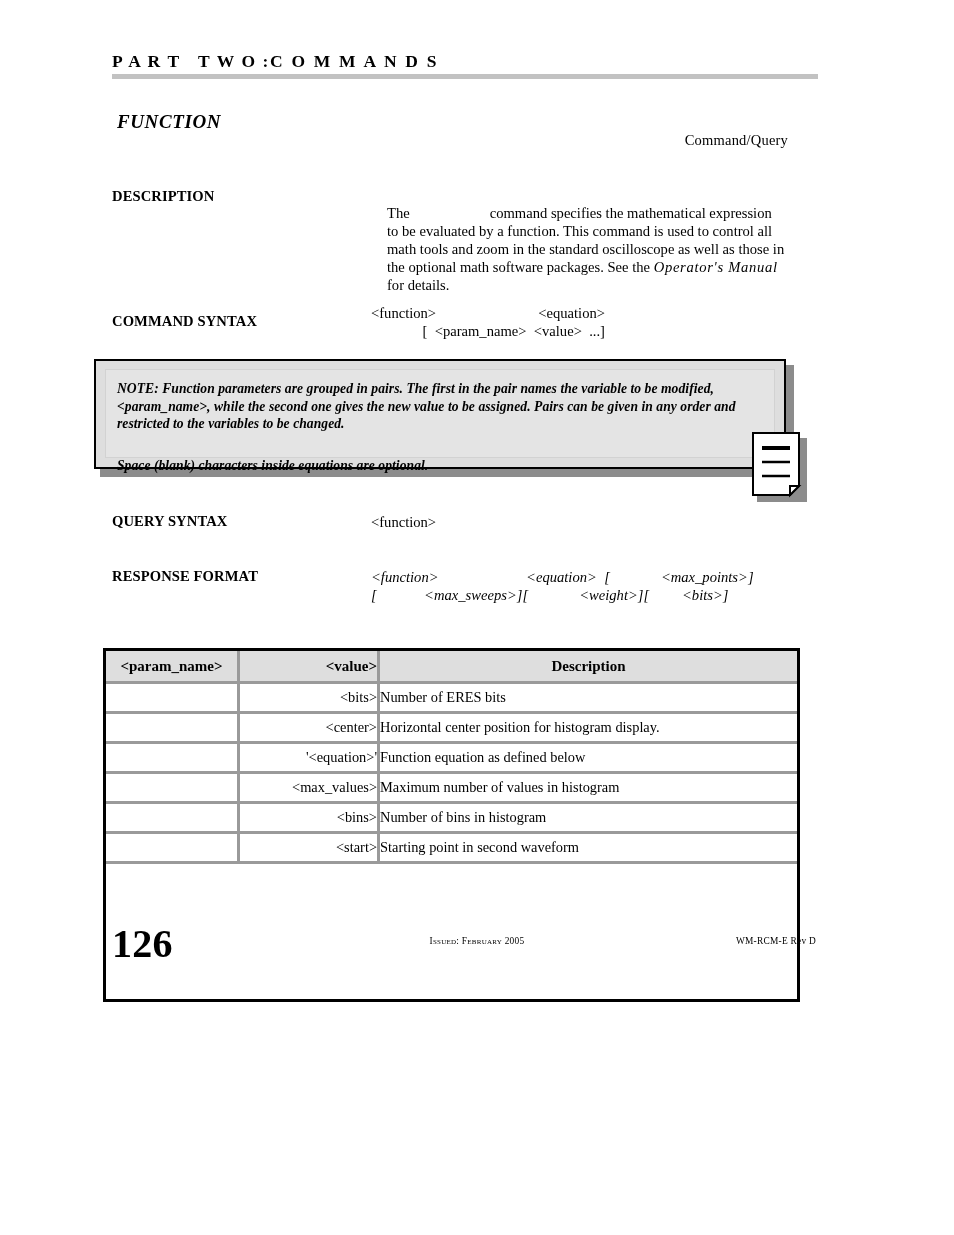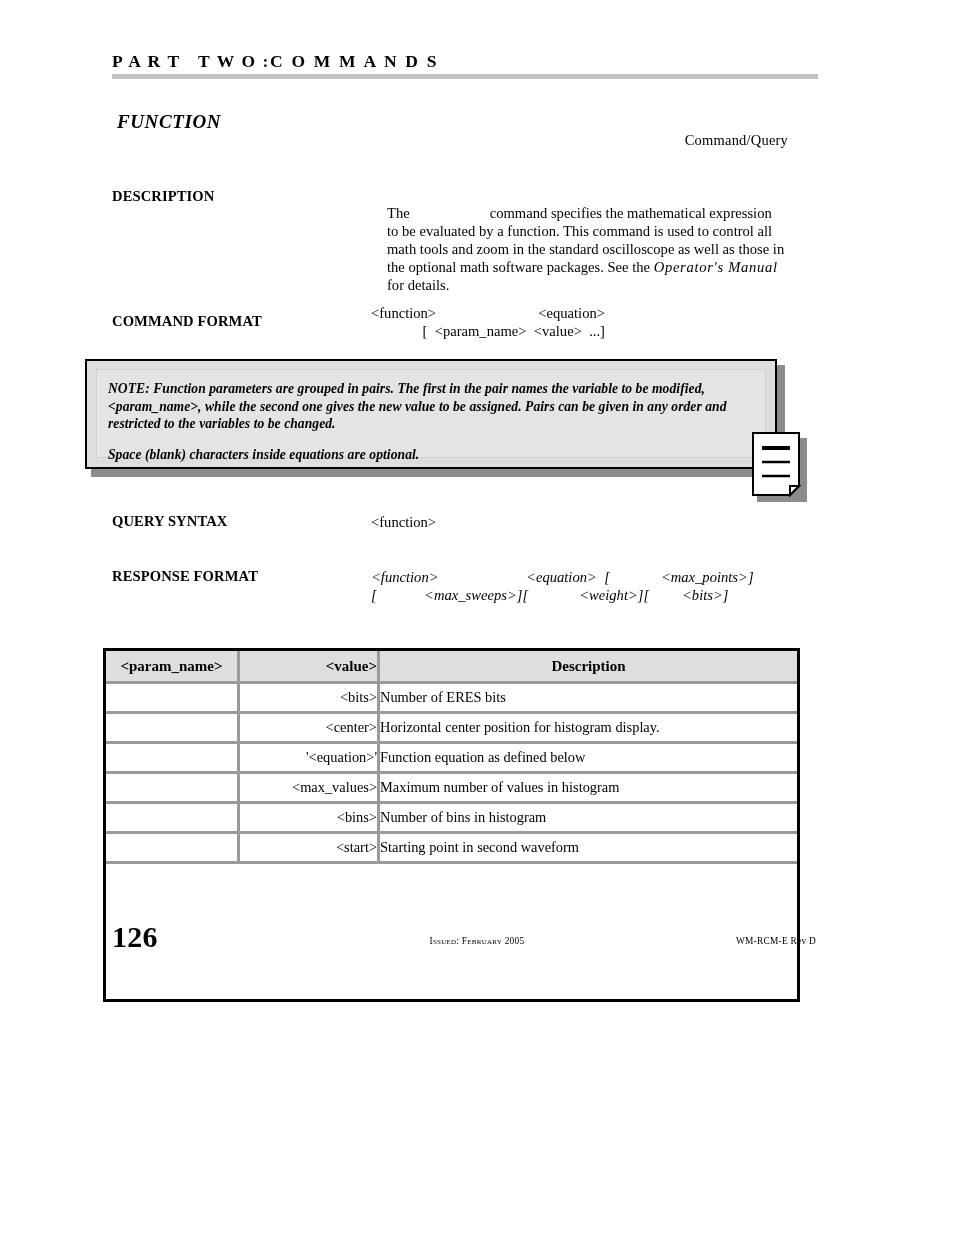--- a/index.html
+++ b/index.html
@@ -90,21 +90,21 @@
   .ital { font-style: italic; letter-spacing: 0.7px; }
   .gap-cmd { display: inline-block; width: 80px; }
 
   .syn-body { top: 304px; white-space: pre; text-align: right; }
   .qry-body { top: 513px; white-space: pre; }
   .rsp-body { top: 568px; white-space: pre; font-style: italic; }
 
   
   .note-wrap {
     position: absolute;
-    left: 85px;
+    left: 94px;
     top: 359px;
     width: 694px;
     height: 112px;
   }
   .note-shadow {
     position: absolute;
     left: 6px;
     top: 6px;
     width: 694px;
     height: 112px;
@@ -132,21 +132,21 @@
     padding: 10px 12px 0 11px;
   }
   .note-p {
     margin: 0;
     font-size: 13.6px;
     font-weight: bold;
     font-style: italic;
     line-height: 17.6px;
     letter-spacing: 0.05px;
   }
-  .note-p2 { margin-top: 13px; }
+  .note-p2 { margin-top: 24px; }
 
   
   .note-icon {
     position: absolute;
     left: 752px;
     top: 432px;
     width: 56px;
     height: 72px;
   }
   .note-icon .ico-shadow {
@@ -209,21 +209,21 @@
     pointer-events: none;
     border: 3px solid #000000;
     box-sizing: border-box;
   }
 
   
   .page-num {
     position: absolute;
     left: 112px;
     top: 920px;
-    font-size: 30px;
+    font-size: 40px;
     font-weight: bold;
     letter-spacing: 0.3px;
   }
   .foot-center {
     position: absolute;
     left: 0;
     top: 936px;
     width: 954px;
     text-align: center;
     font-size: 9.4px;
@@ -249,21 +249,21 @@
   <div class="run-head-rule"></div>
 
   <div class="cmd-title">FUNCTION</div>
   <div class="cmd-kind">Command/Query</div>
 
   <div class="sec-label" style="top:188px;">DESCRIPTION</div>
   <div class="sec-body desc-body">
     <p><span>The</span><span class="gap-cmd"></span><span>command specifies the mathematical expression to be evaluated by a function. This command is used to control all math tools and zoom in the standard oscilloscope as well as those in the optional math software packages. See the</span> <span class="ital">Operator's Manual</span> <span>for details.</span></p>
   </div>
 
-  <div class="sec-label" style="top:313px;">COMMAND FORMAT</div>
+  <div class="sec-label" style="top:313px;">COMMAND SYNTAX</div>
   <div class="sec-body syn-body"><span>&lt;function&gt;                            &lt;equation&gt;</span>
 <span>[  &lt;param_name&gt;  &lt;value&gt;  ...]</span></div>
 
   <div class="note-wrap">
     <div class="note-shadow"></div>
     <div class="note-box">
       <div class="note-inner">
         <p class="note-p">NOTE: Function parameters are grouped in pairs. The first in the pair names the variable to be modified, &lt;param_name&gt;, while the second one gives the new value to be assigned. Pairs can be given in any order and restricted to the variables to be changed.</p>
         <p class="note-p note-p2">Space (blank) characters inside equations are optional.</p>
       </div>

